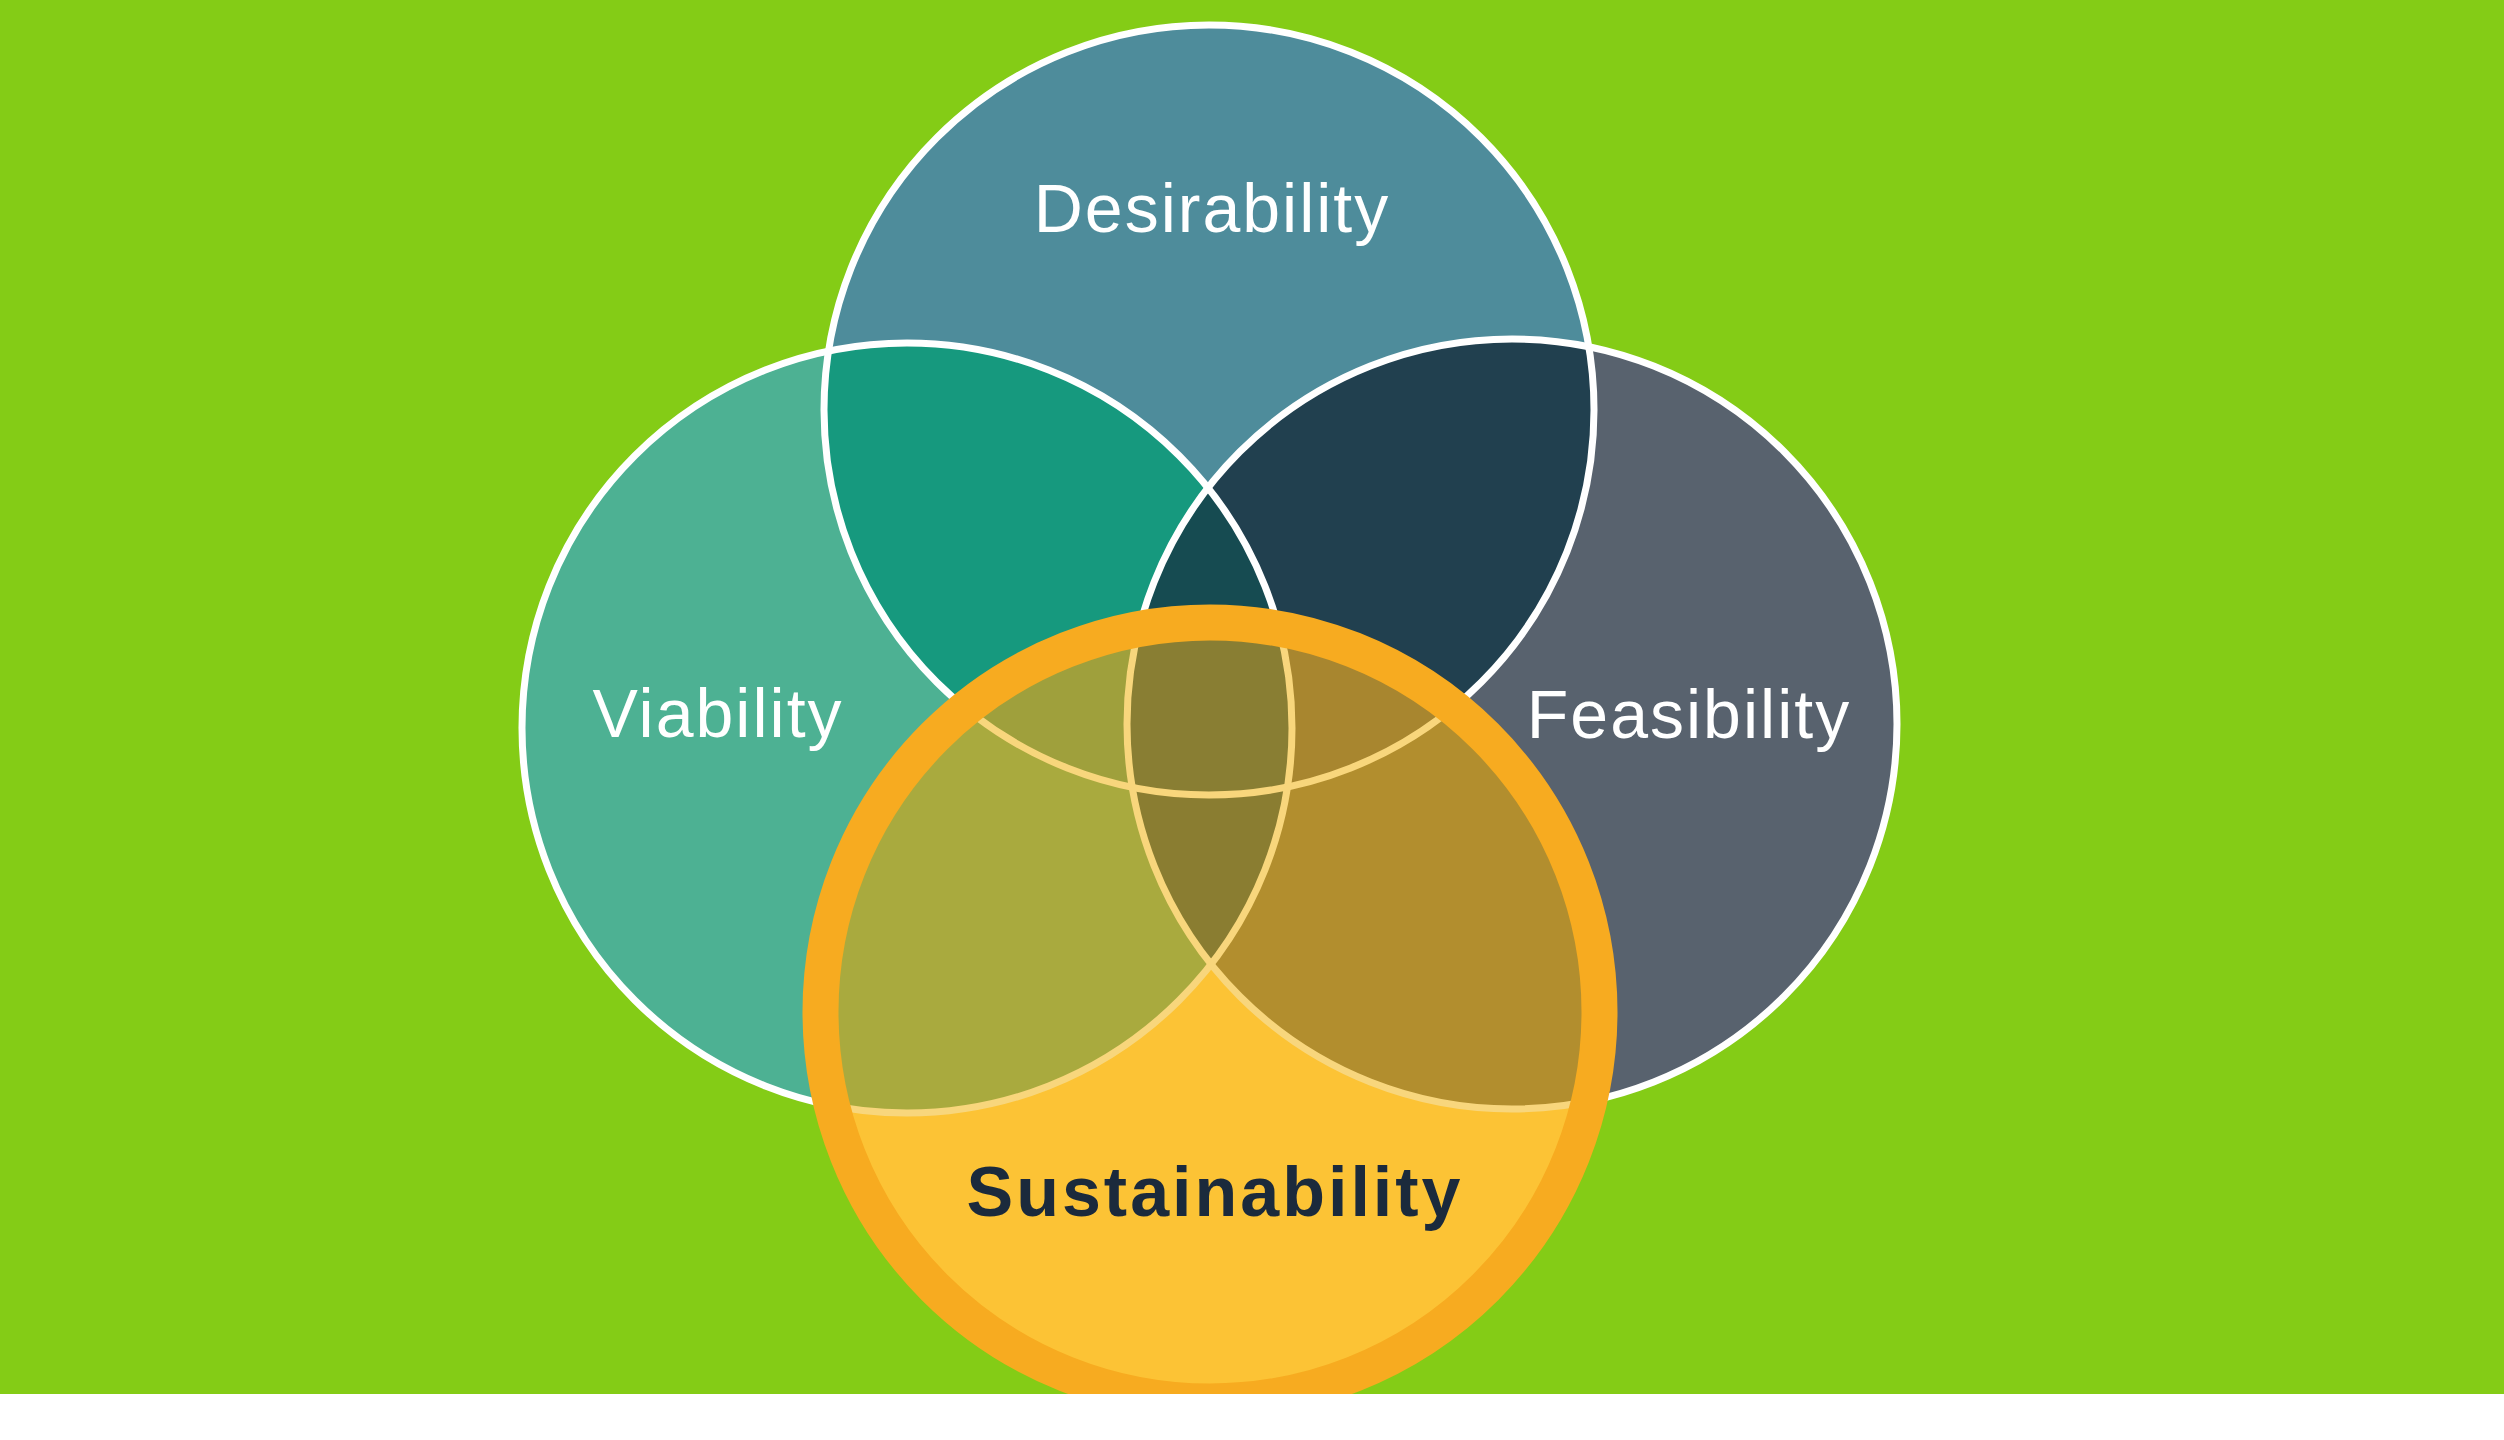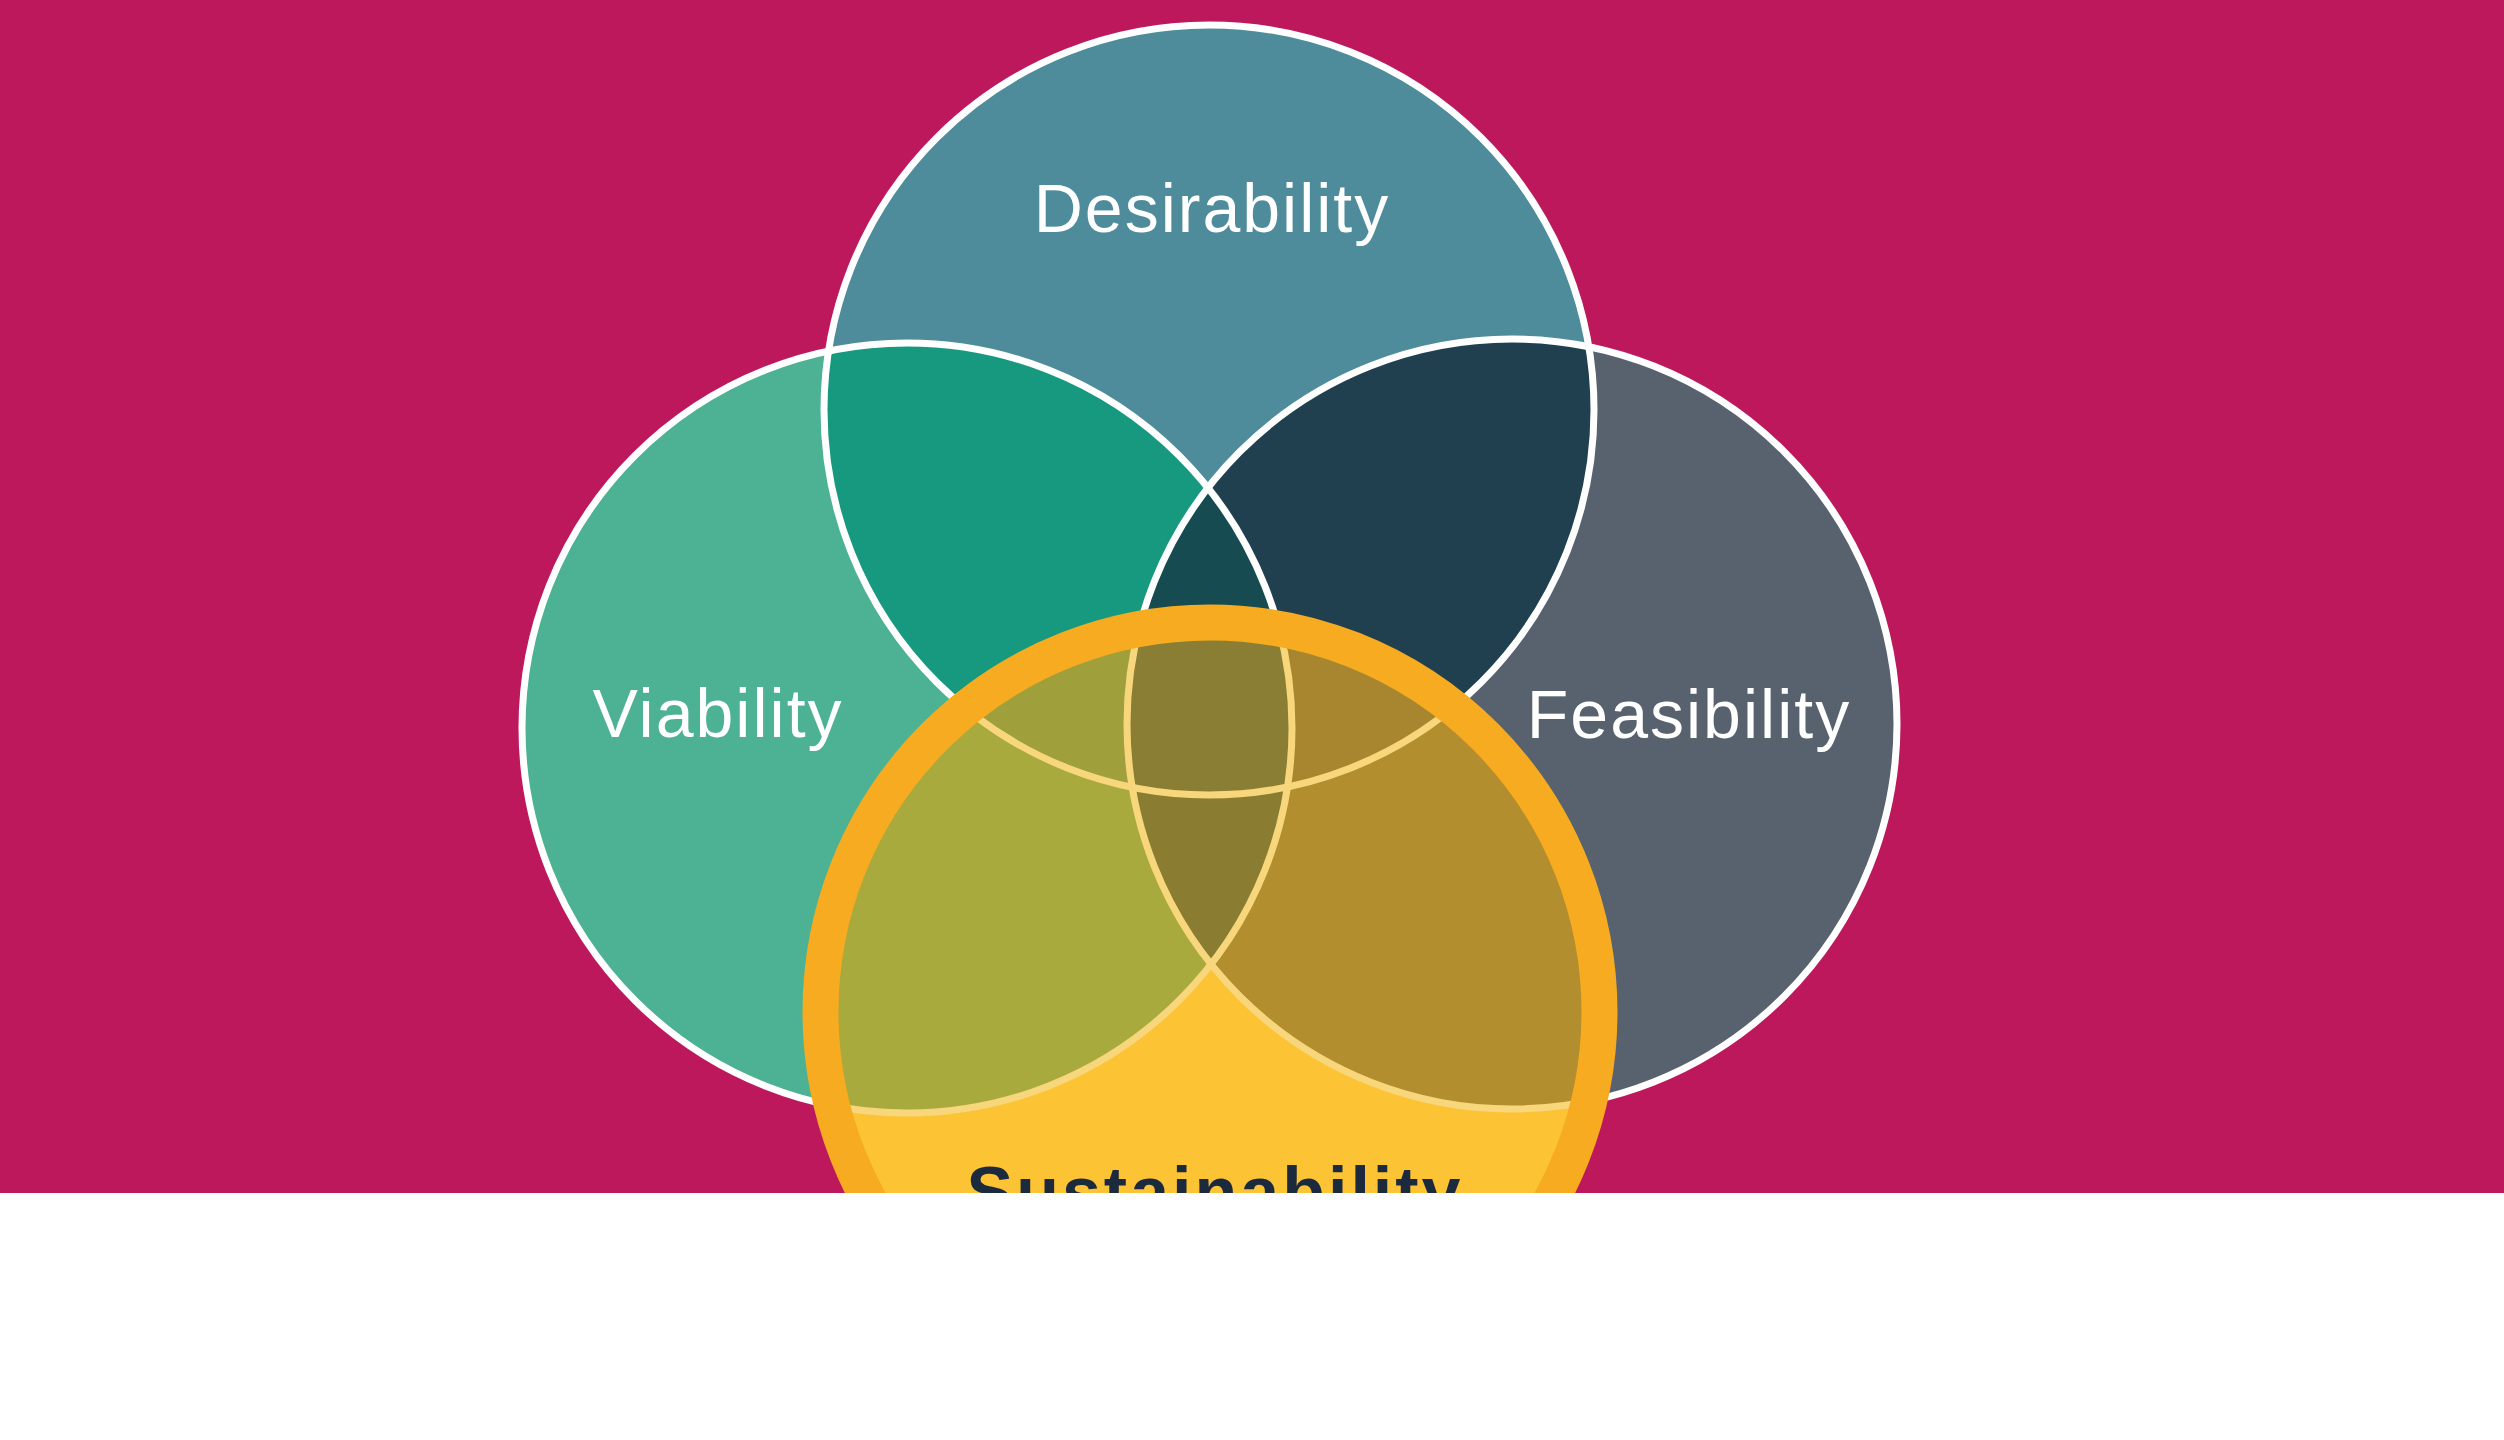--- a/index.html
+++ b/index.html
@@ -2,23 +2,23 @@
 <html><head>
 <meta charset="utf-8">
 <style>
   html, body {
     margin: 0;
     padding: 0;
     background: #ffffff;
   }
   .stage {
     width: 2504px;
-    height: 1193px;
+    height: 1394px;
     position: relative;
-    background: #be185d;
+    background: #84cc16;
     overflow: hidden;
   }
   svg { display: block; }
   .label {
     font-family: "Liberation Sans", sans-serif;
     text-anchor: middle;
   }
   .label-light {
     font-size: 68px;
     font-weight: 300;

